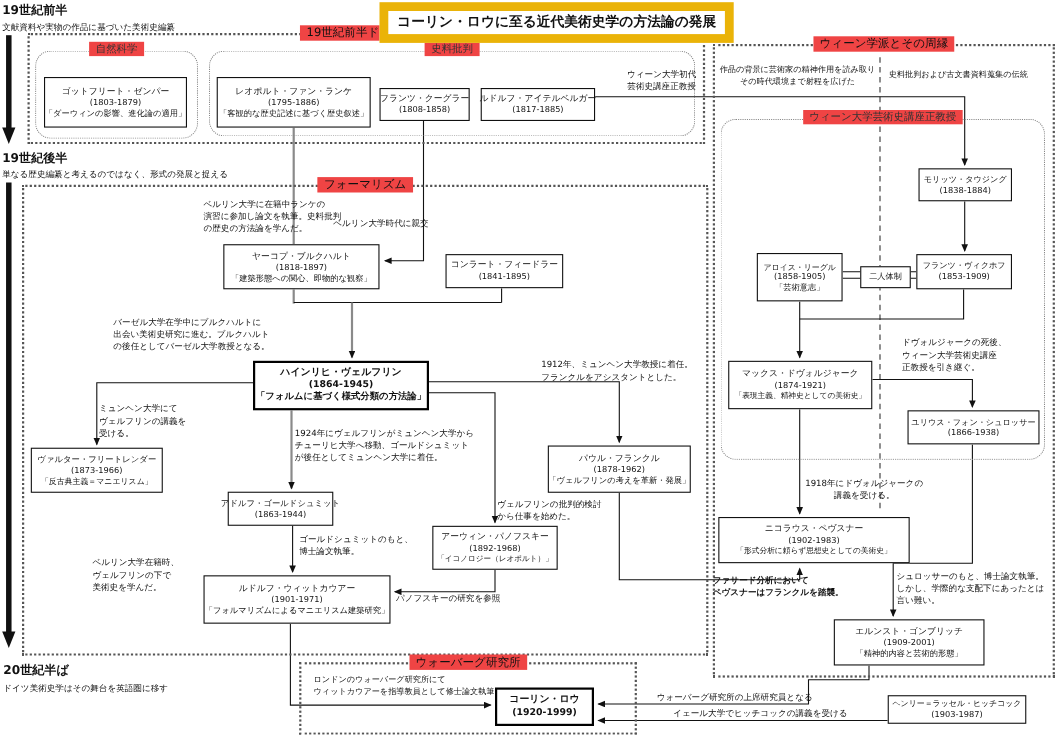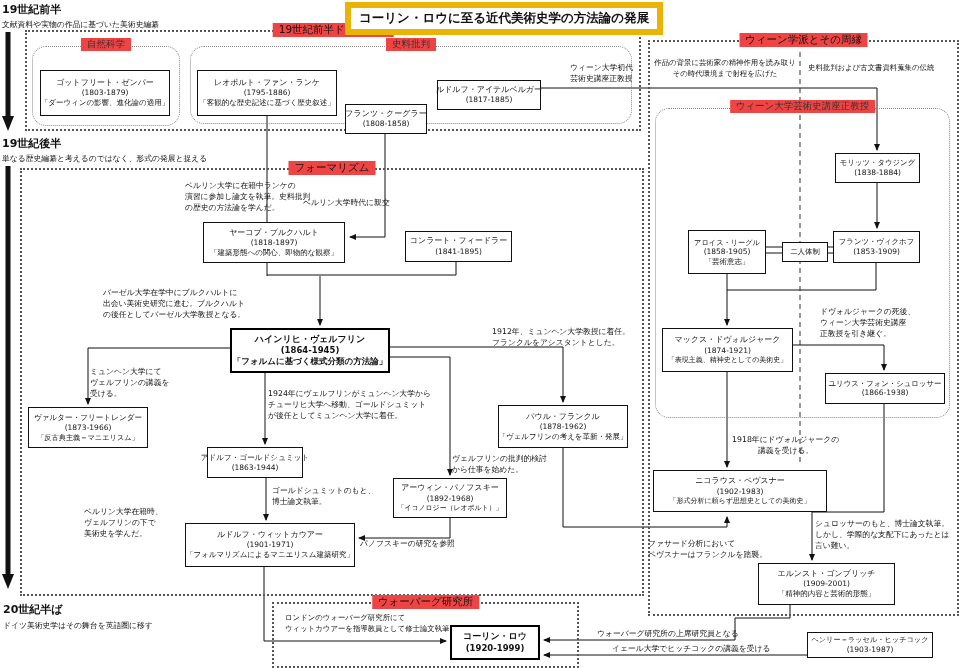--- a/index.html
+++ b/index.html
@@ -16,21 +16,21 @@
   .pbox{position:absolute;border:1px solid #111;background:#fff;z-index:4;
         display:flex;flex-direction:column;justify-content:center;align-items:center;
         text-align:center;box-sizing:border-box;padding:1px 2px;line-height:1.3;}
   .pbox .pname{font-size:8px;white-space:nowrap;}
   .pbox .pdates{font-size:7.5px;}
   .pbox .pquote{font-size:7.5px;white-space:nowrap;}
   .pbox.bold{border:2px solid #000;font-weight:bold;}
   .pbox.bold .pname{font-size:9px;}
   .pbox.bold .pdates{font-size:8.5px;}
   .pbox.bold .pquote{font-size:8.5px;}
-  .title-box{position:absolute;left:345px;top:2px;border:6px solid #eab308;background:#fff;
+  .title-box{position:absolute;left:345px;top:2px;border:8px solid #eab308;background:#fff;
              font-size:12.5px;font-weight:bold;padding:2px 8px;white-space:nowrap;z-index:5;}
   .era{position:absolute;font-weight:bold;font-size:11px;z-index:3;white-space:nowrap;}
   .era-desc{position:absolute;font-size:7.8px;z-index:3;white-space:nowrap;}
 </style>
 </head>
 <body>
 
 <div id="stage">
 
   <svg class="lines" width="964" height="668" viewBox="0 0 964 668">
@@ -131,41 +131,41 @@
   <div class="note c" style="left:652px;top:58px;width:146px;font-size:7.4px;">作品の背景に芸術家の精神作用を読み取り
 その時代環境まで射程を広げた</div>
   <div class="note" style="left:808px;top:63px;width:145px;font-size:7.4px;">史料批判および古文書資料蒐集の伝統</div>
   <div class="note c" style="left:570px;top:62px;">ウィーン大学初代
 芸術史講座正教授</div>
   <div class="note" style="left:820px;top:306px;">ドヴォルジャークの死後、
 ウィーン大学芸術史講座
 正教授を引き継ぐ。</div>
   <div class="note" style="left:732px;top:434px;text-align:center;">1918年にドヴォルジャークの
 講義を受ける。</div>
-  <div class="note" style="left:648px;top:538px;">ファサード分析において
+  <div class="note" style="left:648px;top:522px;font-weight:bold;">ファサード分析において
 ペヴスナーはフランクルを踏襲。</div>
   <div class="note" style="left:815px;top:518px;">シュロッサーのもと、博士論文執筆。
 しかし、学際的な支配下にあったとは
 言い難い。</div>
   <div class="note" style="left:285px;top:613px;font-size:7.4px;">ロンドンのウォーバーグ研究所にて
 ウィットカウアーを指導教員として修士論文執筆。</div>
   <div class="note" style="left:597px;top:628px;">ウォーバーグ研究所の上席研究員となる</div>
   <div class="note" style="left:612px;top:643px;">イェール大学でヒッチコックの講義を受ける</div>
 
   <div class="pbox" style="left:40px;top:70px;width:130px;height:46px;">
     <div class="pname">ゴットフリート・ゼンパー</div>
     <div class="pdates">(1803-1879)</div>
     <div class="pquote">「ダーウィンの影響、進化論の適用」</div>
   </div>
   <div class="pbox" style="left:197px;top:70px;width:140px;height:46px;">
     <div class="pname">レオポルト・ファン・ランケ</div>
     <div class="pdates">(1795-1886)</div>
     <div class="pquote">「客観的な歴史記述に基づく歴史叙述」</div>
   </div>
-  <div class="pbox" style="left:345px;top:80px;width:82px;height:30px;margin-top:24px;">
+  <div class="pbox" style="left:345px;top:80px;width:82px;height:30px;">
     <div class="pname">フランツ・クーグラー</div>
     <div class="pdates">(1808-1858)</div>
   </div>
   <div class="pbox" style="left:437px;top:80px;width:104px;height:30px;">
     <div class="pname">ルドルフ・アイテルベルガー</div>
     <div class="pdates">(1817-1885)</div>
   </div>
   <div class="pbox" style="left:203px;top:222px;width:142px;height:41px;">
     <div class="pname">ヤーコプ・ブルクハルト</div>
     <div class="pdates">(1818-1897)</div>

